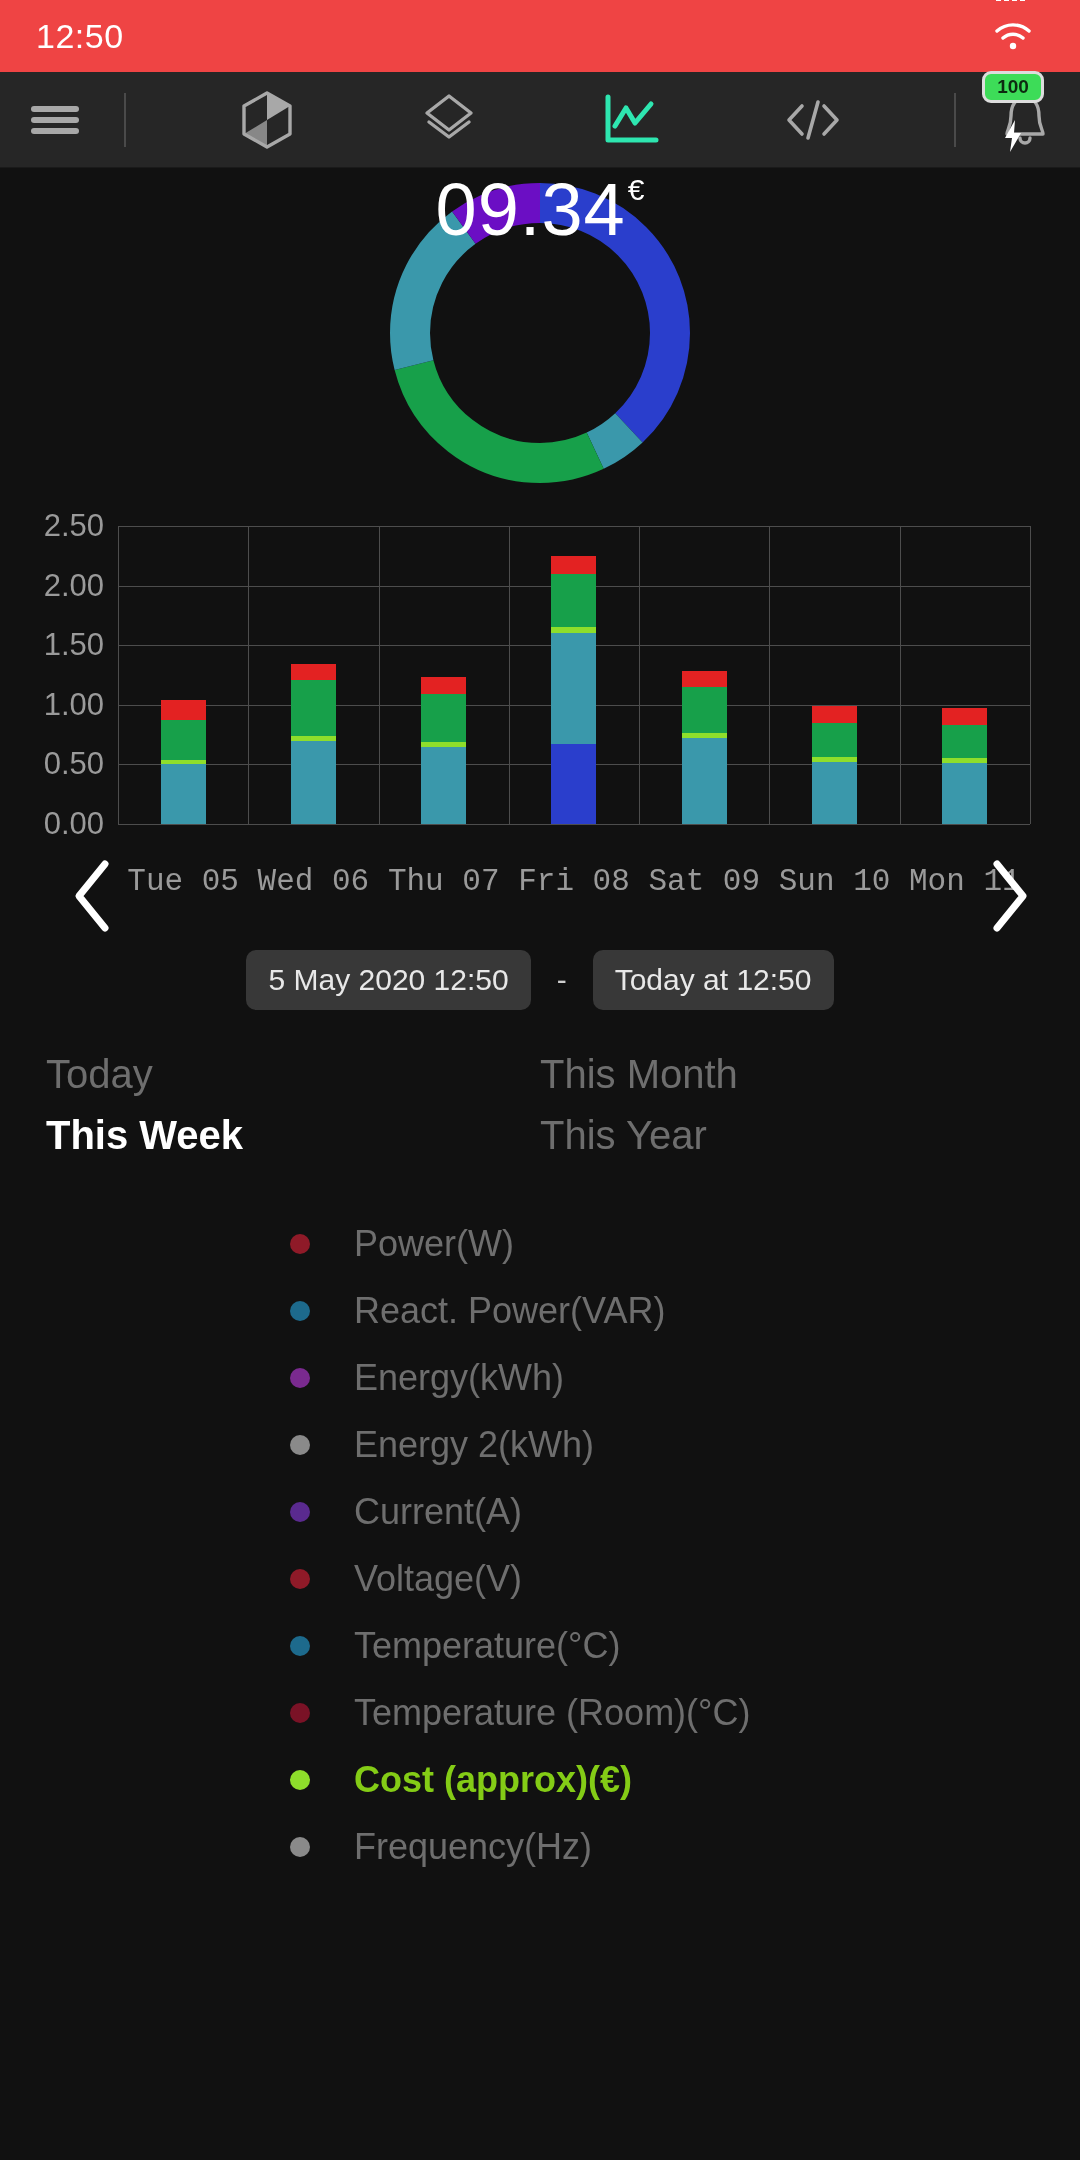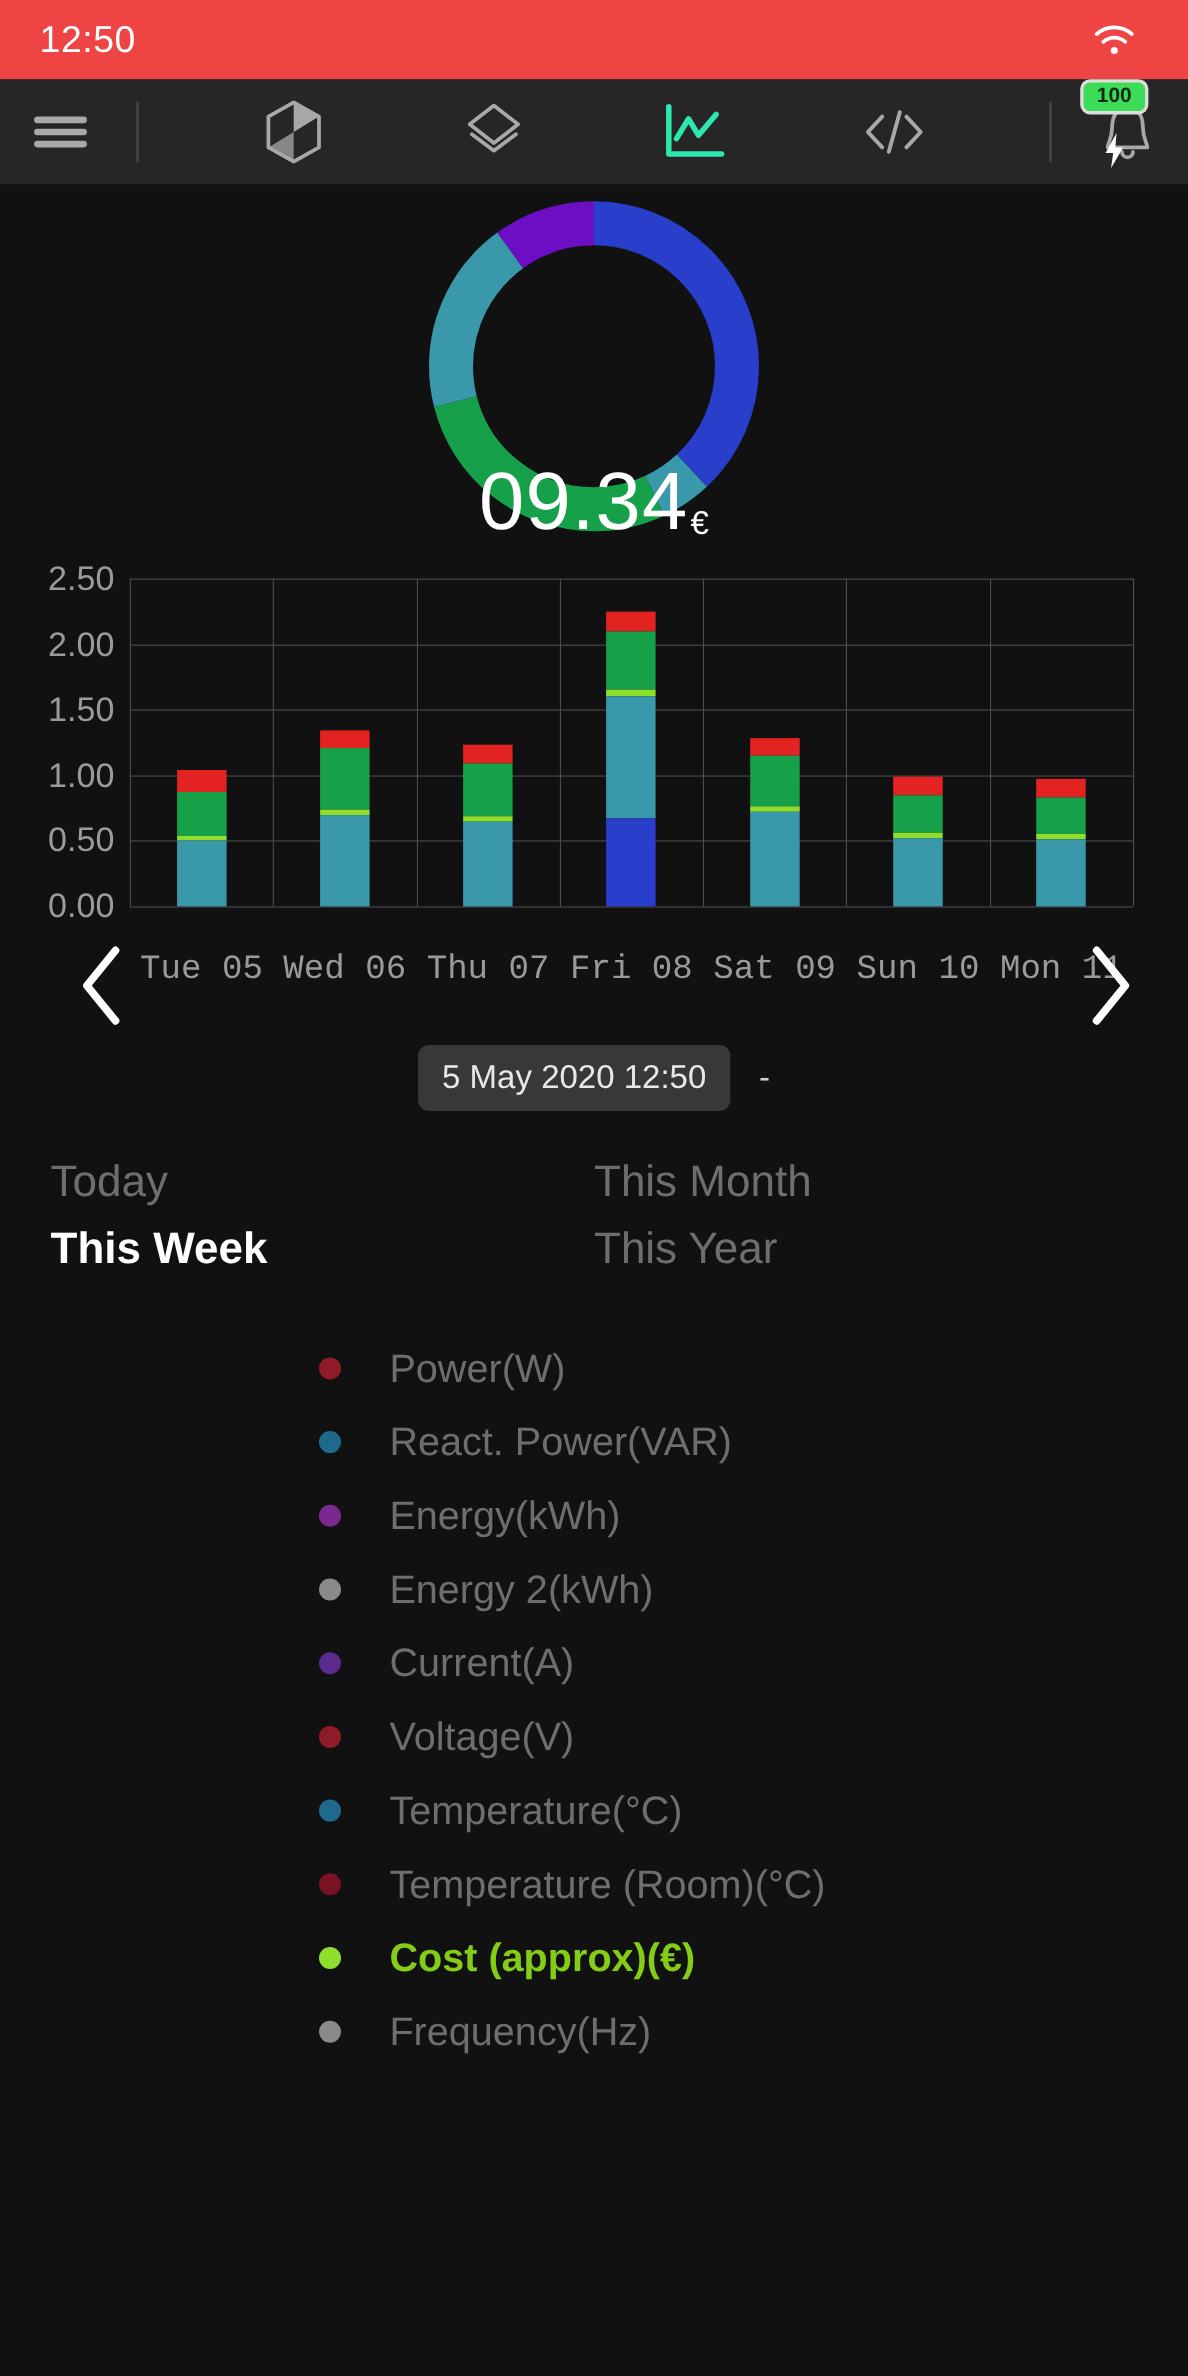--- a/index.html
+++ b/index.html
@@ -53,21 +53,21 @@
   
   .donut-wrap{
     height:330px; width:100%;
     display:flex; align-items:center; justify-content:center;
     position:relative;
     background:#111111;
   }
   .donut{ position:relative; width:320px; height:320px; }
   .donut-center{
     position:absolute; inset:0;
-    display:flex; align-items:flex-end; justify-content:center;
+    display:flex; align-items:flex-start; justify-content:center;
   }
   .donut-value{
     color:#ffffff; font-size:74px; font-weight:300; letter-spacing:1px;
     line-height:1;
   }
   .donut-cur{
     color:#ffffff; font-size:30px; font-weight:300;
     vertical-align:super; margin-left:2px;
   }
 
@@ -389,20 +389,21 @@
   <div class="nav-arrow nav-right">
     <svg width="50" height="76" viewBox="0 0 50 76">
       <path d="M14 6 L40 38 L14 70" fill="none" stroke="#ffffff" stroke-width="7" stroke-linecap="round" stroke-linejoin="round"></path>
     </svg>
   </div>
 </div>
 
 <div class="date-row">
   <div class="date-pill">5 May 2020 12:50</div>
   <div class="date-dash">-</div>
+  <div class="date-pill">Today at 12:50</div>
 </div>
 
 <div class="periods" id="periods">
     <div class="period">Today</div>
     <div class="period">This Month</div>
     <div class="period active">This Week</div>
     <div class="period">This Year</div>
   </div>
 
 <div class="legend" id="legend">

